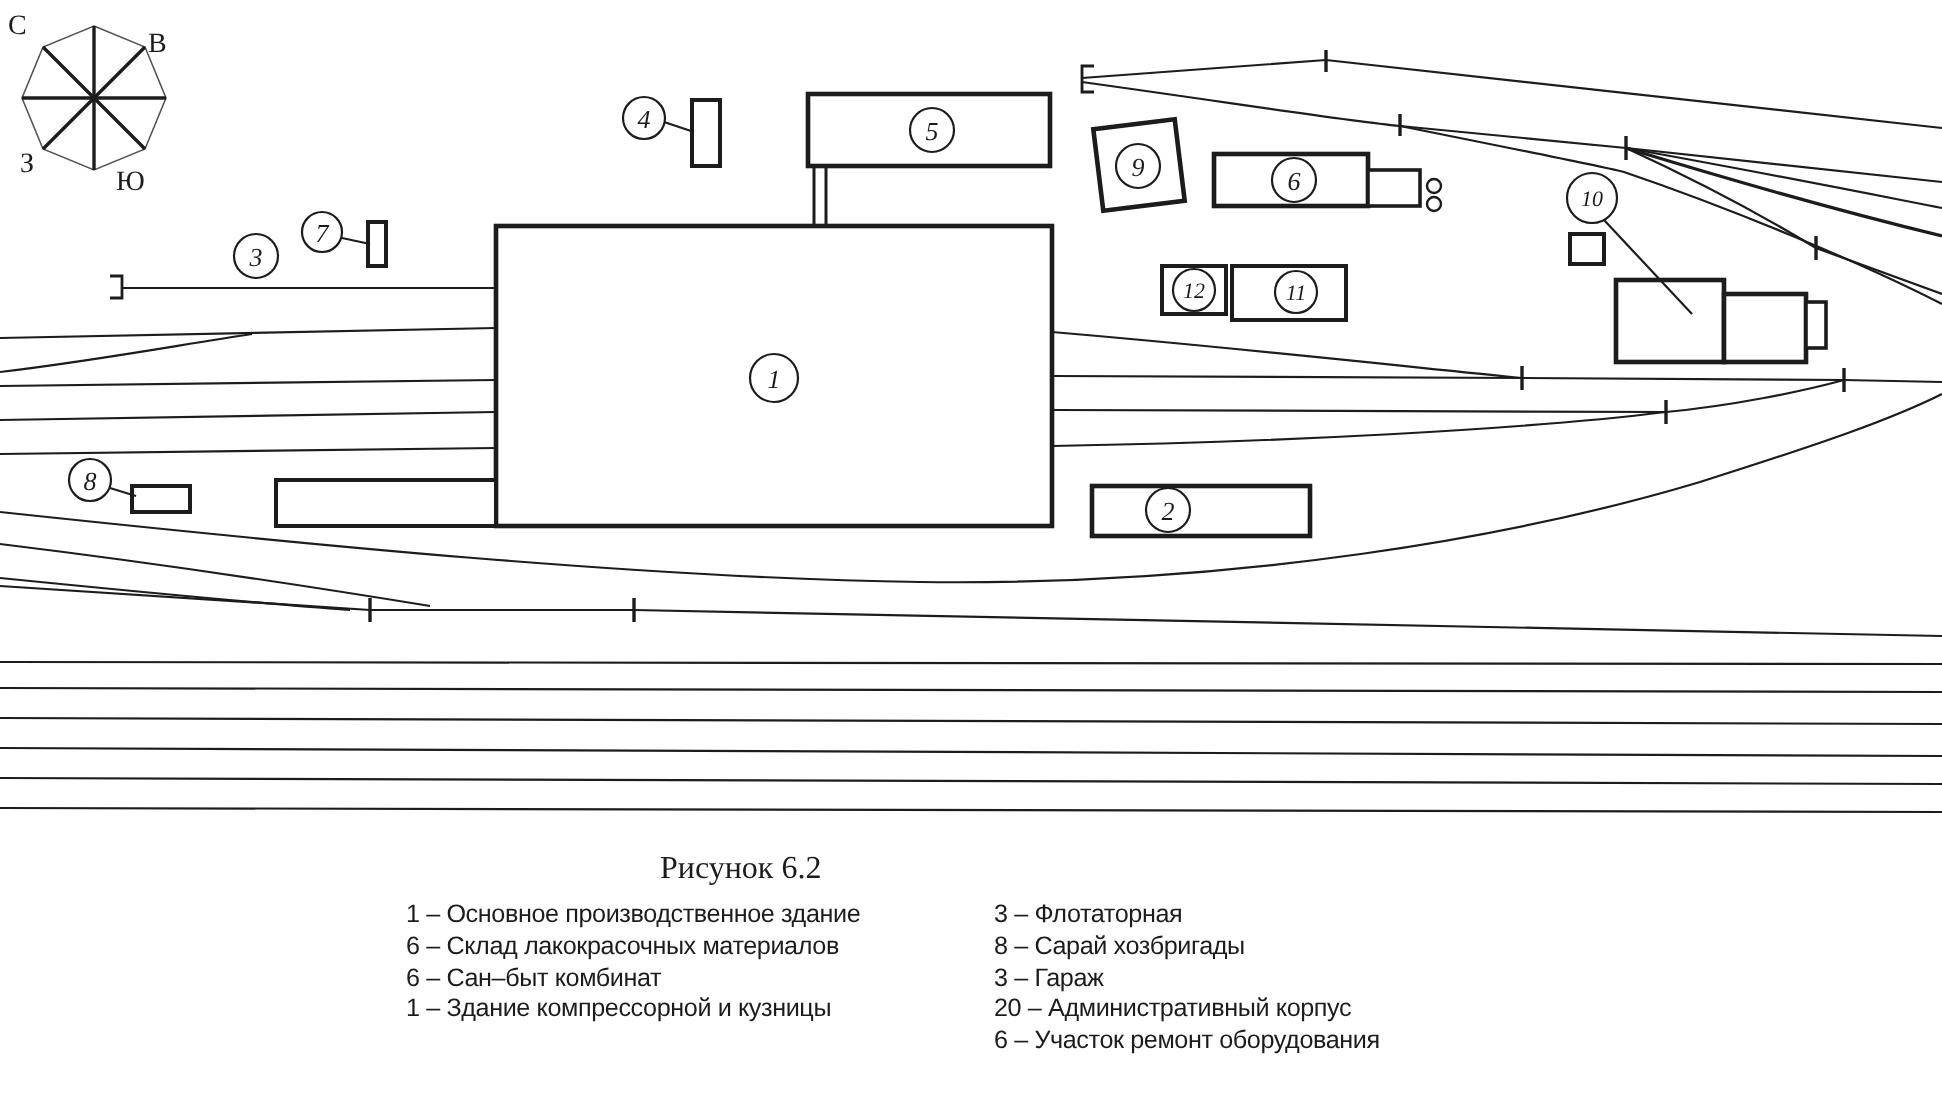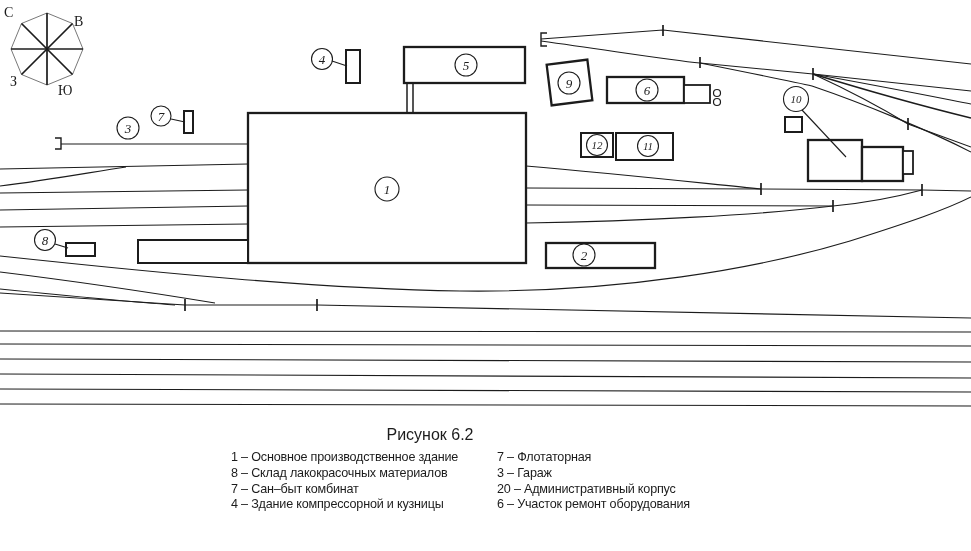--- a/index.html
+++ b/index.html
@@ -2,25 +2,25 @@
 <html><head>
 <meta charset="utf-8">
 <style>
   html,body{margin:0;padding:0;background:#fff;}
   #page{position:relative;width:971px;height:551px;background:#fff;overflow:hidden;
         font-family:"Liberation Sans",sans-serif;color:#1c1c1c;}
   svg text{font-family:"Liberation Serif",serif;}
   .badge-num{font-style:italic;font-size:13px;fill:#1c1c1c;}
   .badge-num.small{font-size:11px;}
   .compass-label{font-size:14px;fill:#1c1c1c;}
-  #caption{position:absolute;left:330px;top:426px;width:200px;text-align:center;
-           font-family:Liberation Sans, sans-serif;font-size:16px;}
+  #caption{position:absolute;left:330px;top:426px;width:200px;
+           font-family:Liberation Serif, serif;font-size:16px;}
   .legend-col{position:absolute;top:450px;font-size:12.6px;line-height:15.8px;
               letter-spacing:-0.2px;white-space:nowrap;}
-  #legend-left{left:203px;margin-left:28px;}
+  #legend-left{left:203px;}
   #legend-right{left:497px;}
 </style>
 </head>
 <body>
 
 <div id="page">
 
   <svg width="971" height="551" viewBox="0 0 971 551">
     <g fill="none" stroke="#1c1c1c" stroke-width="1.1">
 
@@ -155,25 +155,26 @@
         <text class="badge-num small" x="597" y="149">12</text>
       </g>
     </g>
   </svg>
 
   
   <div id="caption">Рисунок 6.2</div>
 
   <div id="legend-left" class="legend-col">
     <div class="legend-row">1 – Основное производственное здание</div>
-    <div class="legend-row">8 – Склад лакокрасочных материалов</div>
-    <div class="legend-row">7 – Сан–быт комбинат</div>
-    <div class="legend-row">4 – Здание компрессорной и кузницы</div>
+    <div class="legend-row">6 – Склад лакокрасочных материалов</div>
+    <div class="legend-row">6 – Сан–быт комбинат</div>
+    <div class="legend-row">1 – Здание компрессорной и кузницы</div>
   </div>
 
   <div id="legend-right" class="legend-col">
-    <div class="legend-row">7 – Флотаторная</div>
+    <div class="legend-row">3 – Флотаторная</div>
+    <div class="legend-row">8 – Сарай хозбригады</div>
     <div class="legend-row">3 – Гараж</div>
     <div class="legend-row">20 – Административный корпус</div>
     <div class="legend-row">6 – Участок ремонт оборудования</div>
   </div>
 
 </div>
 
 </body></html>

